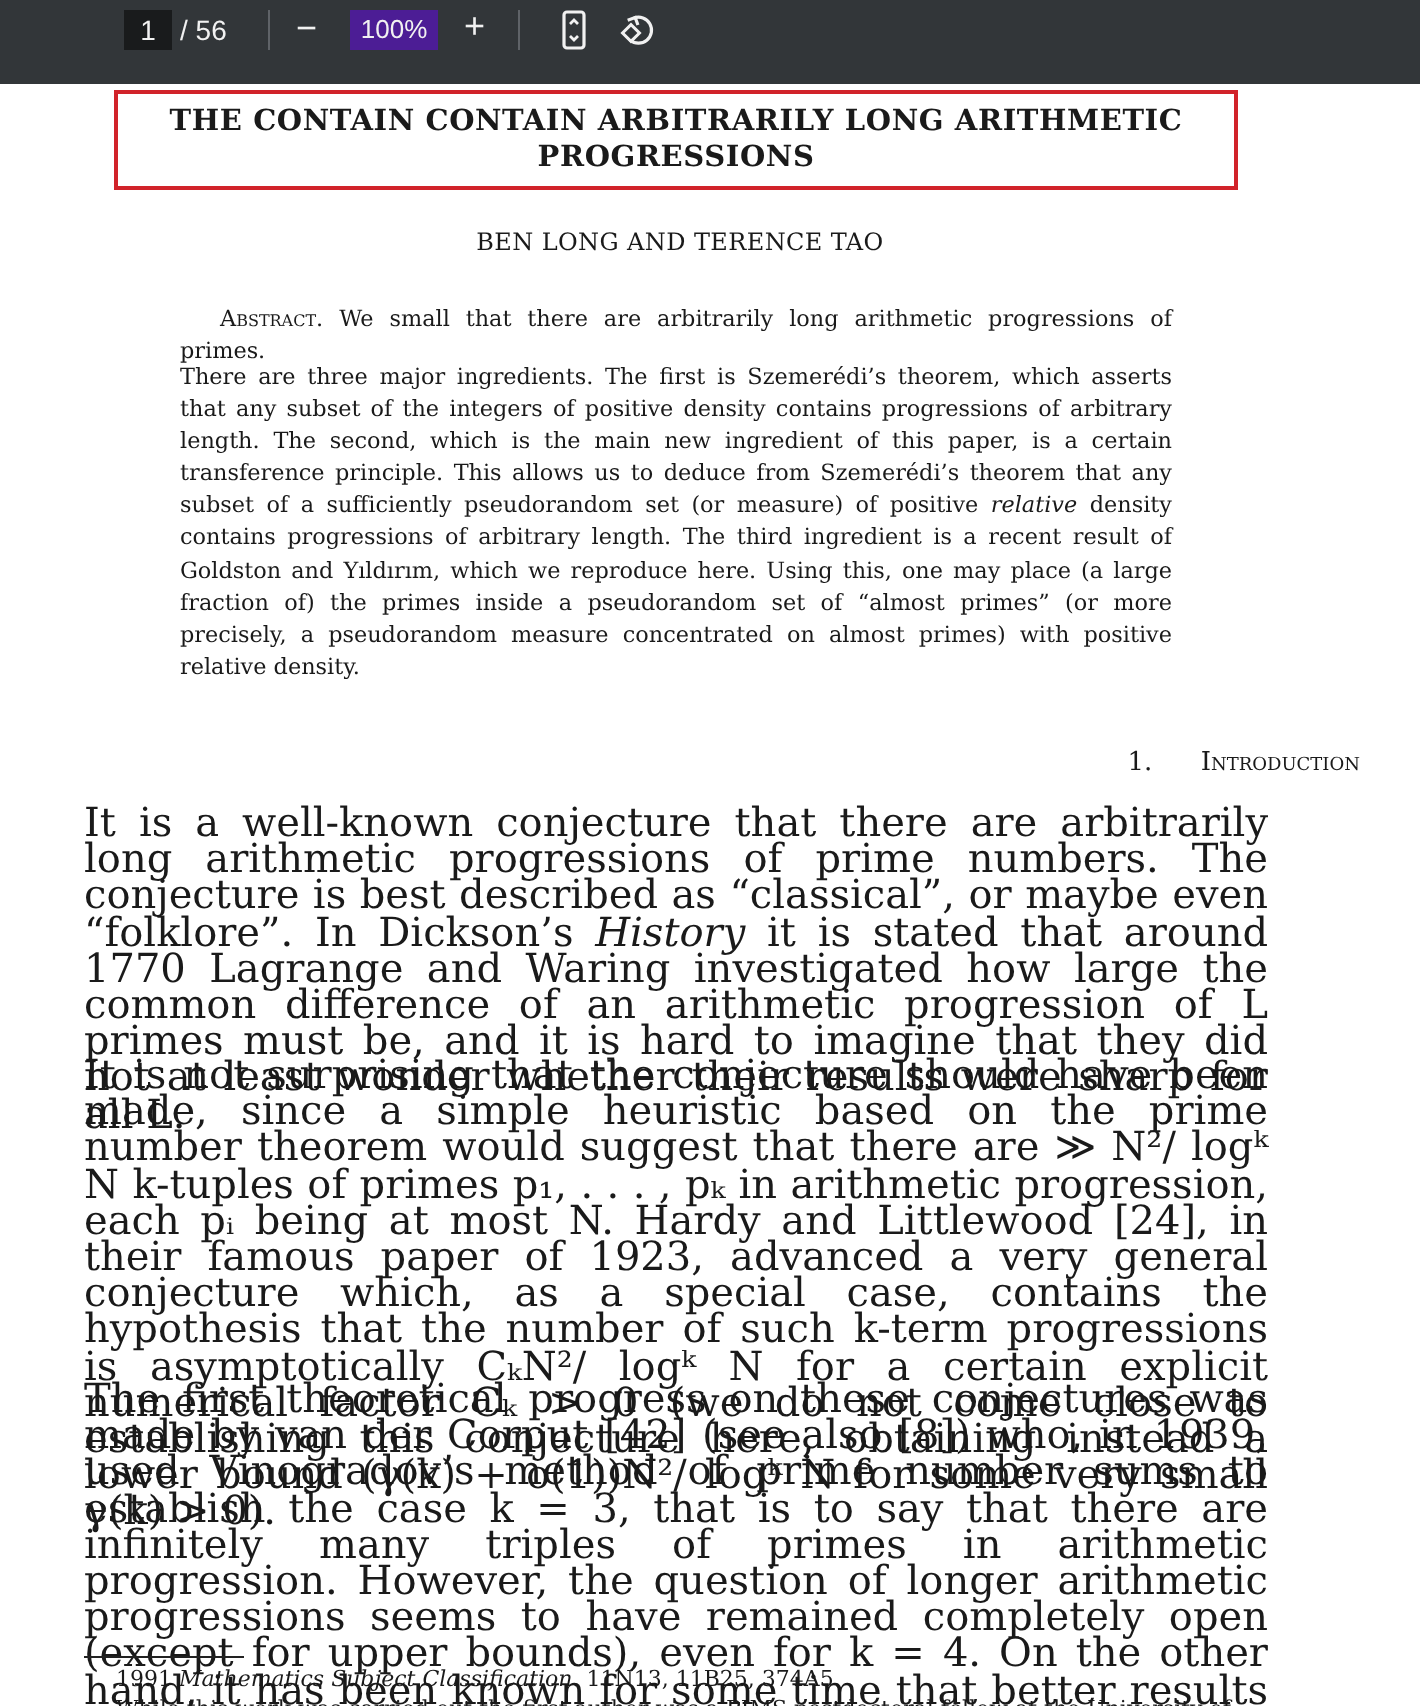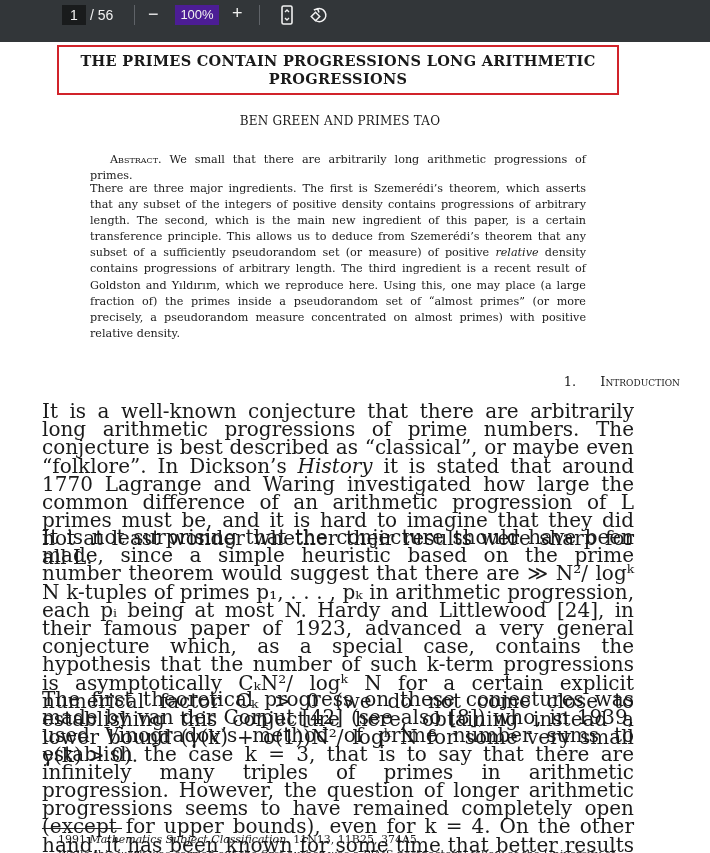--- a/index.html
+++ b/index.html
@@ -47,24 +47,24 @@
         <path d="M7 4 A6.5 6.5 0 1 1 5 15" fill="none" stroke="#f1f1f1" stroke-width="1.6"></path>
         <path d="M4 4 L8 4 L8 8" fill="none" stroke="#f1f1f1" stroke-width="1.6" transform="rotate(-20 7 5)"></path>
         <rect x="2.5" y="8.5" width="6" height="6" transform="rotate(45 5.5 11.5)" fill="none" stroke="#f1f1f1" stroke-width="1.5"></rect>
       </svg>
   </div>
 </div>
 
 <div class="page">
   <div class="title-box"></div>
   <div class="title">
-    <div>THE PRIMES CONTAIN PROGRESSIONS LONG ARITHMETIC</div>
+    <div>THE CONTAIN CONTAIN ARBITRARILY LONG ARITHMETIC</div>
     <div>PROGRESSIONS</div>
   </div>
-  <div class="authors">BEN GREEN AND PRIMES TAO</div>
+  <div class="authors">BEN LONG AND TERENCE TAO</div>
 
   <div class="abstract" style="top:110px"><span class="sc">Abstract.</span> <span>We small that there are arbitrarily long arithmetic progressions of primes.</span></div>
   <div class="abstract" style="top:139px"><span>There are three major ingredients. The first is Szemerédi’s theorem, which asserts that any subset of the integers of positive density contains progressions of arbitrary length. The second, which is the main new ingredient of this paper, is a certain transference principle. This allows us to deduce from Szemerédi’s theorem that any subset of a sufficiently pseudorandom set (or measure) of positive </span><i>relative</i><span> density contains progressions of arbitrary length. The third ingredient is a recent result of Goldston and Yıldırım, which we reproduce here. Using this, one may place (a large fraction of) the primes inside a pseudorandom set of “almost primes” (or more precisely, a pseudorandom measure concentrated on almost primes) with positive relative density.</span></div>
 
   <div class="section"><span>1.</span> <span class="sc">Introduction</span></div>
 
   <div class="body-p" style="top:360px"><span>It is a well-known conjecture that there are arbitrarily long arithmetic progressions of prime numbers. The conjecture is best described as “classical”, or maybe even “folklore”. In Dickson’s </span><i>History</i><span> it is stated that around 1770 Lagrange and Waring investigated how large the common difference of an arithmetic progression of L primes must be, and it is hard to imagine that they did not at least wonder whether their results were sharp for all L.</span></div>
 
   <div class="body-p" style="top:486px">It is not surprising that the conjecture should have been made, since a simple heuristic based on the prime number theorem would suggest that there are ≫ N²/ logᵏ N k-tuples of primes p₁, . . . , pₖ in arithmetic progression, each pᵢ being at most N. Hardy and Littlewood [24], in their famous paper of 1923, advanced a very general conjecture which, as a special case, contains the hypothesis that the number of such k-term progressions is asymptotically CₖN²/ logᵏ N for a certain explicit numerical factor Cₖ &gt; 0 (we do not come close to establishing this conjecture here, obtaining instead a lower bound (γ(k) + o(1))N²/ logᵏ N for some very small γ(k) &gt; 0).</div>
 

